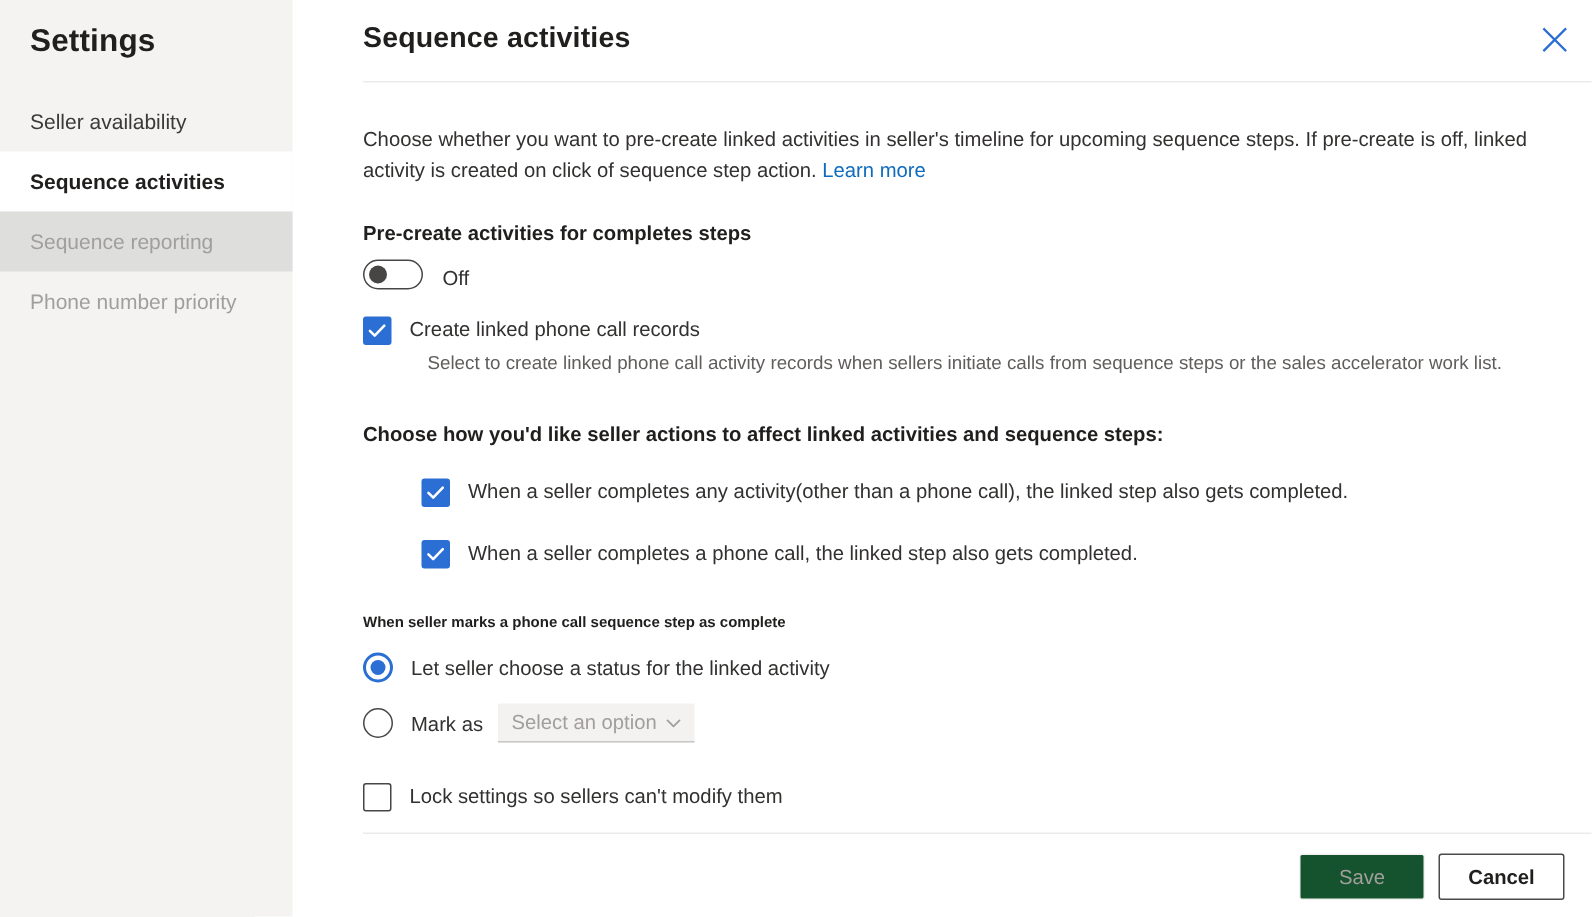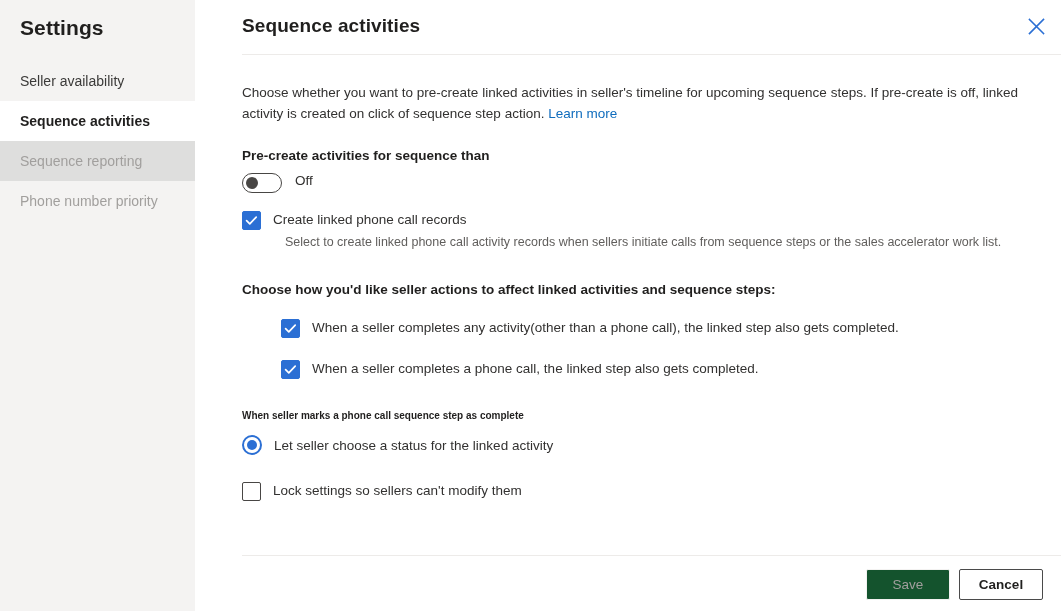--- a/index.html
+++ b/index.html
@@ -132,21 +132,21 @@
   .section-label {
     font-size: 13.5px;
     font-weight: 700;
     color: #201f1e;
     margin-top: 24px;
   }
 
   
   .toggle-row {
     display: flex;
-    align-items: flex-start;
+    align-items: flex-end;
     margin-top: 10px;
   }
   .toggle {
     width: 40px;
     height: 20px;
     border-radius: 10px;
     border: 1px solid #484644;
     background: #ffffff;
     position: relative;
     box-sizing: border-box;
@@ -373,21 +373,21 @@
         </span>
       </button>
     </div>
 
     <div class="divider"></div>
 
     <div class="content">
 
       <p class="intro"><span>Choose whether you want to pre-create linked activities in seller's timeline for upcoming sequence steps. If pre-create is off, linked activity is created on click of sequence step action. </span><a href="#">Learn more</a></p>
 
-      <div class="section-label">Pre-create activities for sequence than</div>
+      <div class="section-label">Pre-create activities for completes steps</div>
       <div class="toggle-row">
         <div class="toggle">
           <span class="knob"></span>
         </div>
         <span class="toggle-state">Off</span>
       </div>
 
       <div class="cb-row">
         <span class="cbox checked">
           <span>
@@ -424,20 +424,32 @@
         <span class="cb-label">When a seller completes a phone call, the linked step also gets completed.</span>
       </div>
 
       <div class="subheading">When seller marks a phone call sequence step as complete</div>
 
       <div class="radio-row">
         <span class="radio selected"></span>
         <span class="radio-label">Let seller choose a status for the linked activity</span>
       </div>
 
+      <div class="radio-row">
+        <span class="radio unselected"></span>
+        <span class="radio-label">Mark as</span>
+        <div class="dropdown">
+          <span class="dd-text" placeholder="Select an option">Select an option</span>
+          <span class="dd-chevron">
+            <svg width="12" height="12" viewBox="0 0 12 12" aria-hidden="true">
+              <path d="M2 4.3 L6 8.3 L10 4.3" stroke="#a19f9d" stroke-width="1.2" fill="none" stroke-linecap="round" stroke-linejoin="round"></path>
+            </svg>
+          </span>
+        </div>
+      </div>
 
       <div class="cb-row" style="margin-top:26px;">
         <span class="cbox unchecked"></span>
         <span class="cb-label">Lock settings so sellers can't modify them</span>
       </div>
 
     </div>
 
     <div class="footer">
       <div class="footer-divider-wrap"></div>

